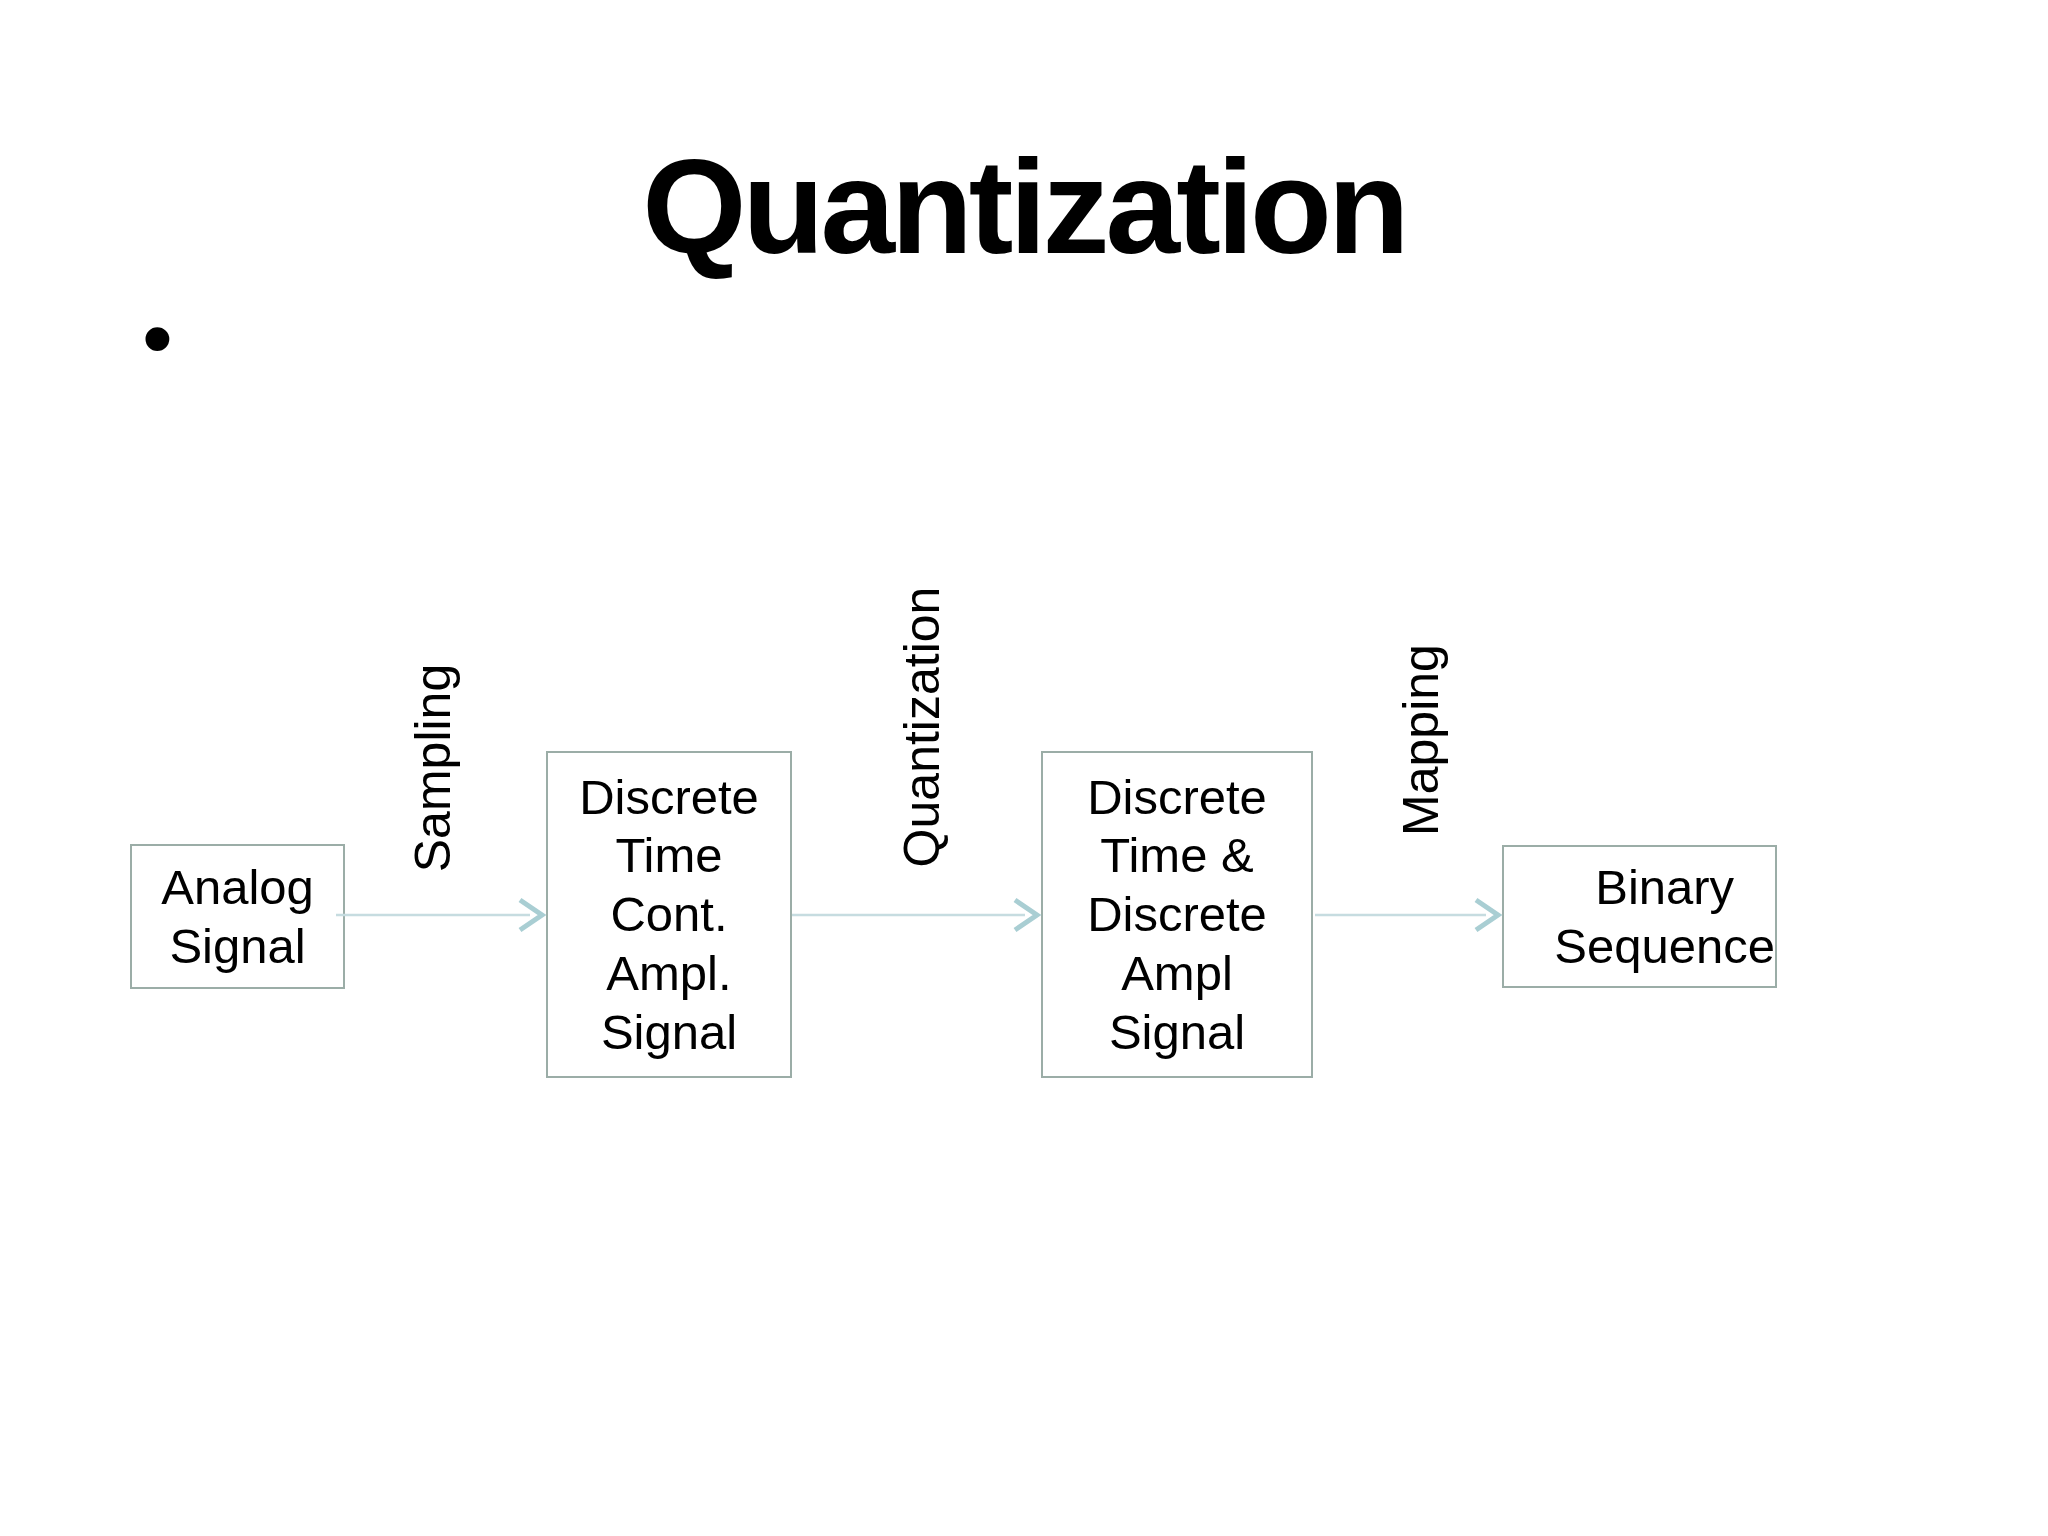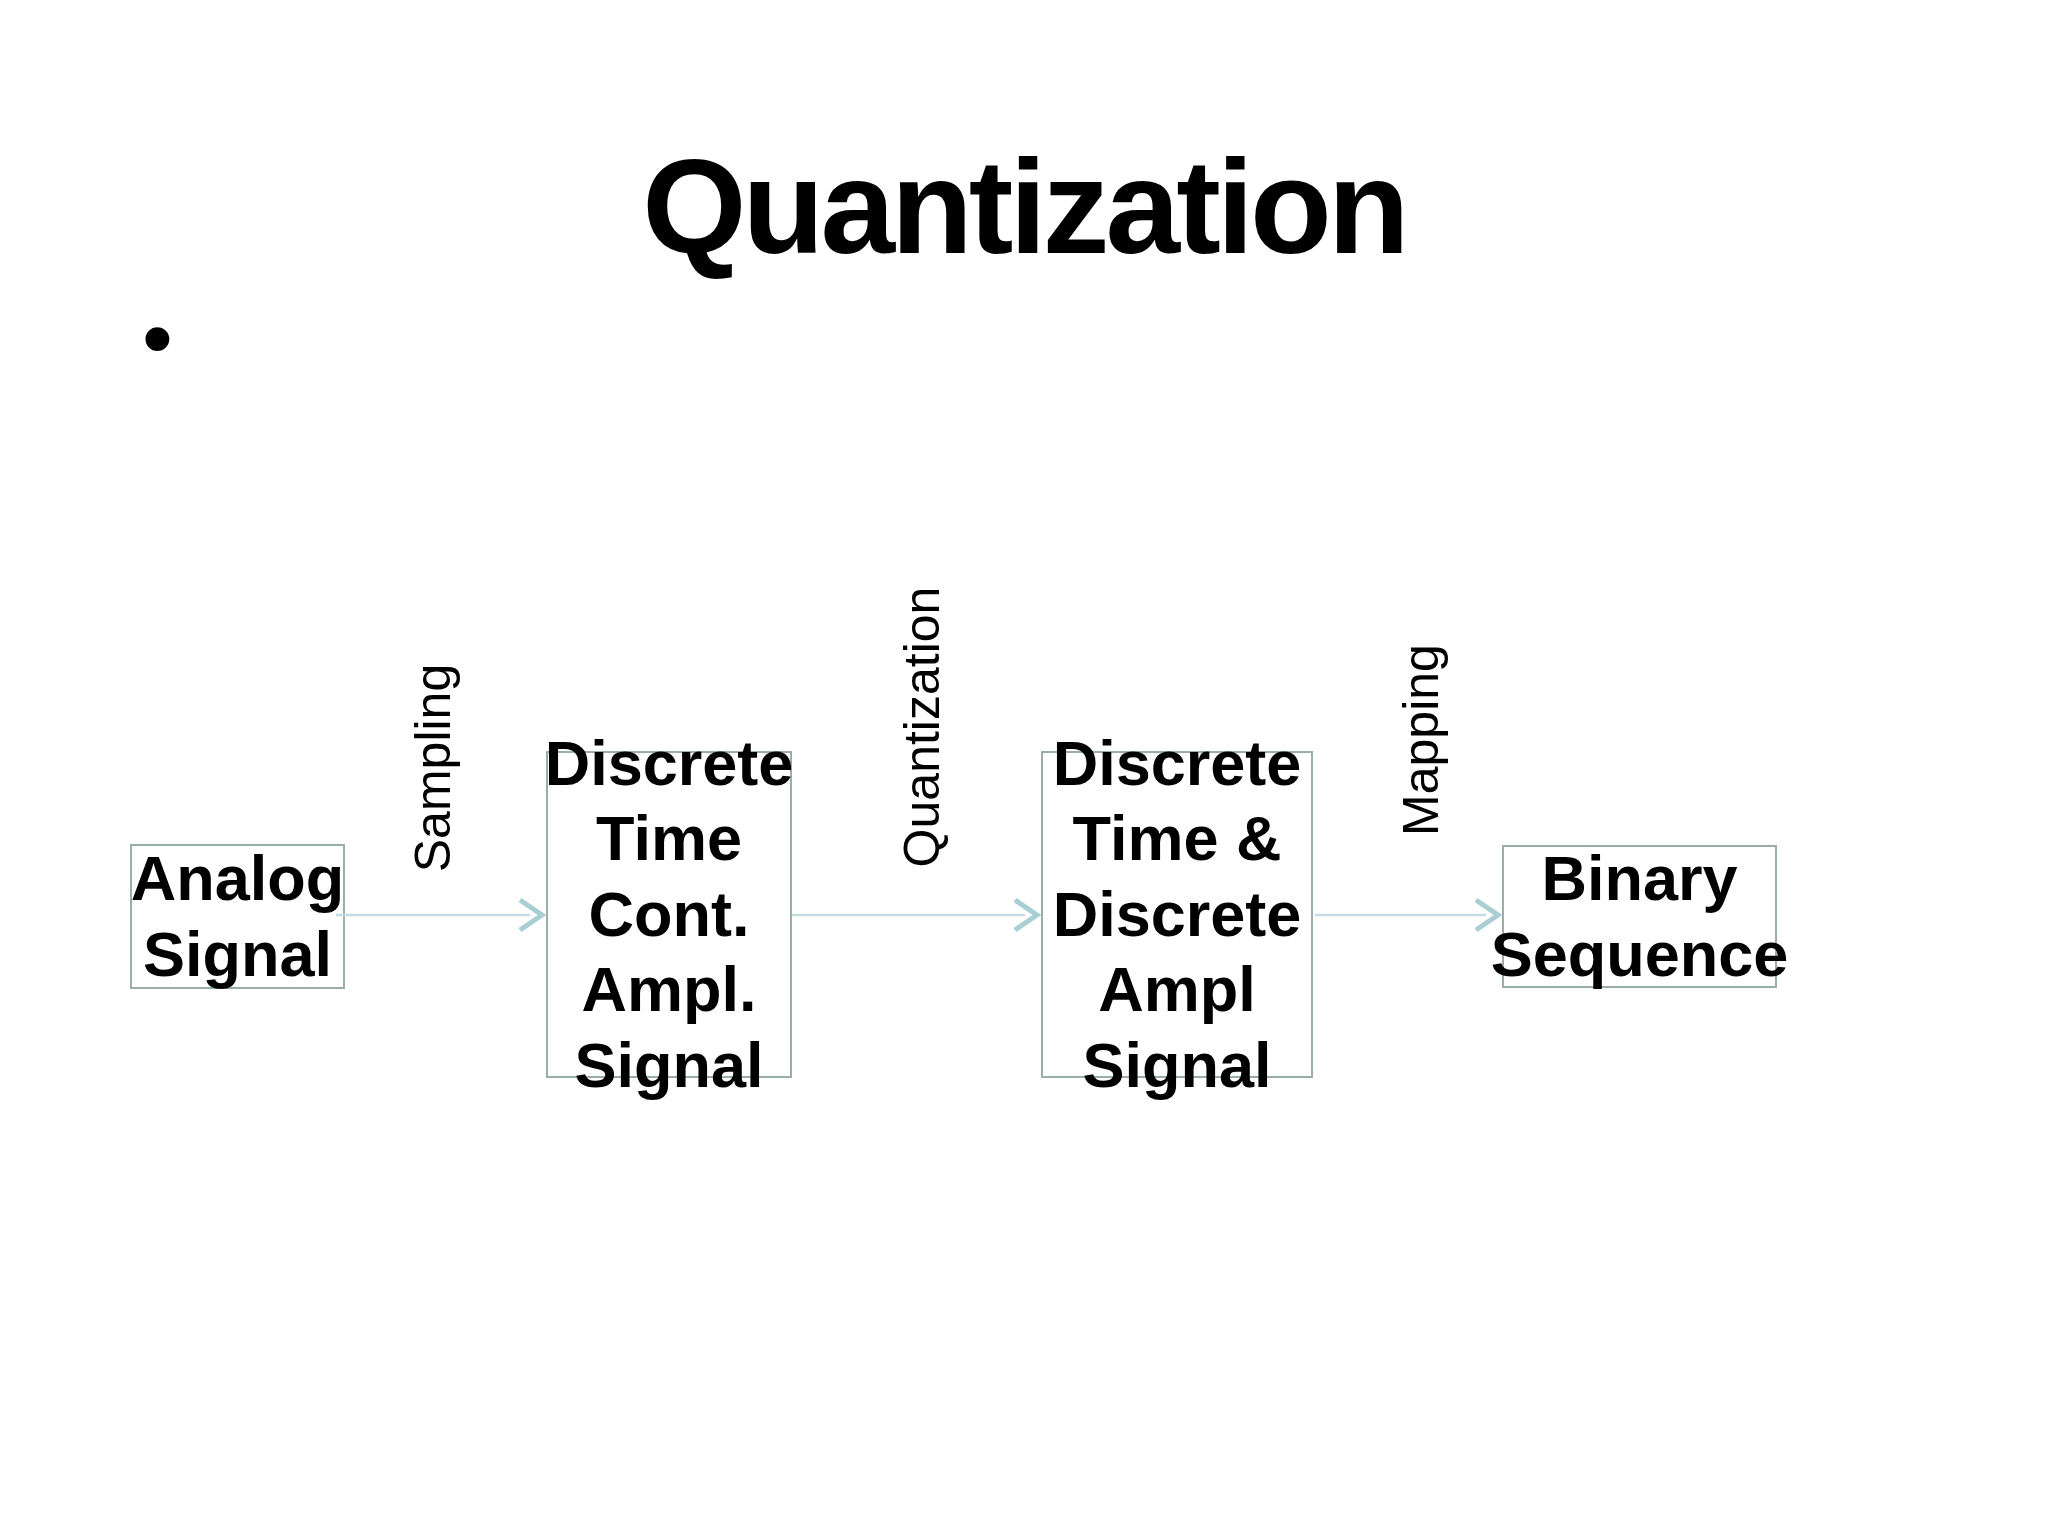--- a/index.html
+++ b/index.html
@@ -18,36 +18,36 @@
   .bullet-text{
     position:absolute;left:228px;top:289px;width:1640px;
     font-size:88px;line-height:1.12;letter-spacing:-2px;white-space:pre-wrap;
   }
   .node{
     position:absolute;box-sizing:border-box;background:#ffffff;
     border:2px solid var(--box-border,#9bada7);
     display:flex;align-items:center;justify-content:center;
   }
   .node-label{
-    font-size:63px;line-height:1.2;text-align:center;white-space:pre-line;font-weight:bold;
+    font-size:49px;line-height:1.2;text-align:center;white-space:pre-line;
   }
   .edge-label{
     position:absolute;transform:rotate(-90deg);transform-origin:center;
     font-size:50px;text-align:center;white-space:nowrap;
   }
   .arrow{position:absolute;}
   .arrow-line{stroke:var(--arrow-line,#c6dce0);stroke-width:2.5;fill:none;}
   .arrow-head{stroke:var(--arrow-head,#a9ced3);stroke-width:5;fill:none;}
   #lbl-sampling{left:313px;top:737px;width:240px;height:62px;line-height:62px;}
   #lbl-quantization{left:762px;top:696px;width:320px;height:62px;line-height:62px;}
   #lbl-mapping{left:1311px;top:709px;width:220px;height:62px;line-height:62px;}
   #node-0{left:130px;top:844px;width:215px;height:145px;}
   #node-1{left:546px;top:751px;width:246px;height:327px;}
   #node-2{left:1041px;top:751px;width:272px;height:327px;}
-  #node-3{left:1502px;top:845px;width:275px;height:143px;}
+  #node-3{left:1502px;top:845px;width:275px;height:143px;justify-content:flex-end;}
   #arrow-0{left:336px;top:893px;}
   #arrow-1{left:792px;top:893px;}
   #arrow-2{left:1315px;top:893px;}
 </style>
 </head>
 <body>
 
 <div class="slide">
 
   <div class="title">Quantization</div>

